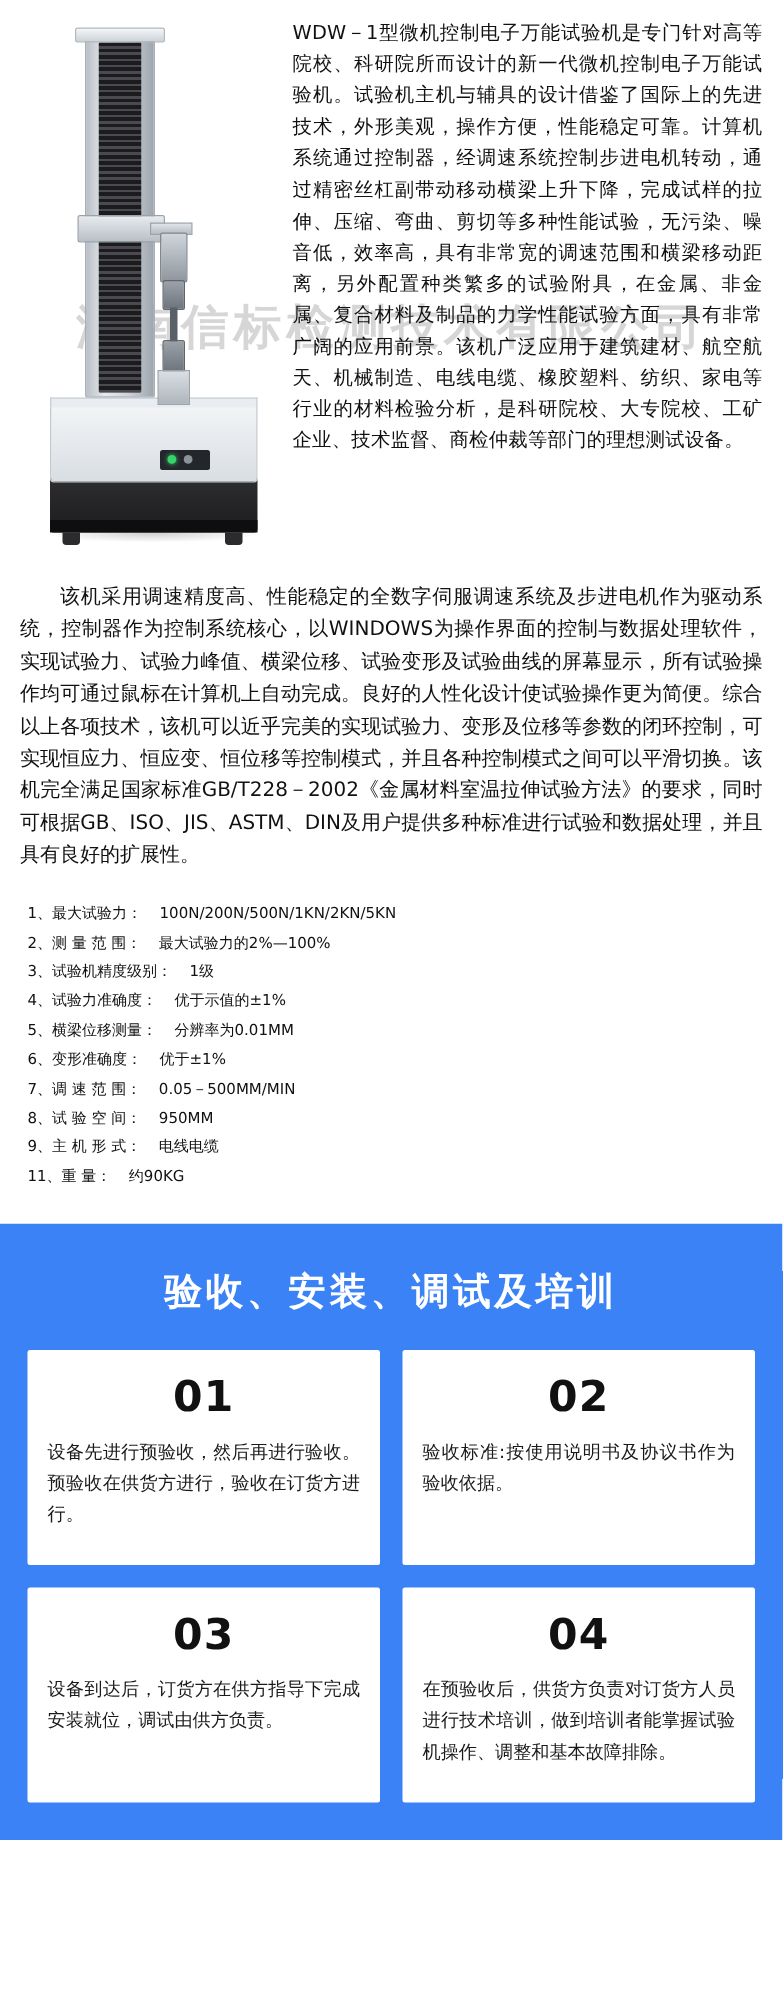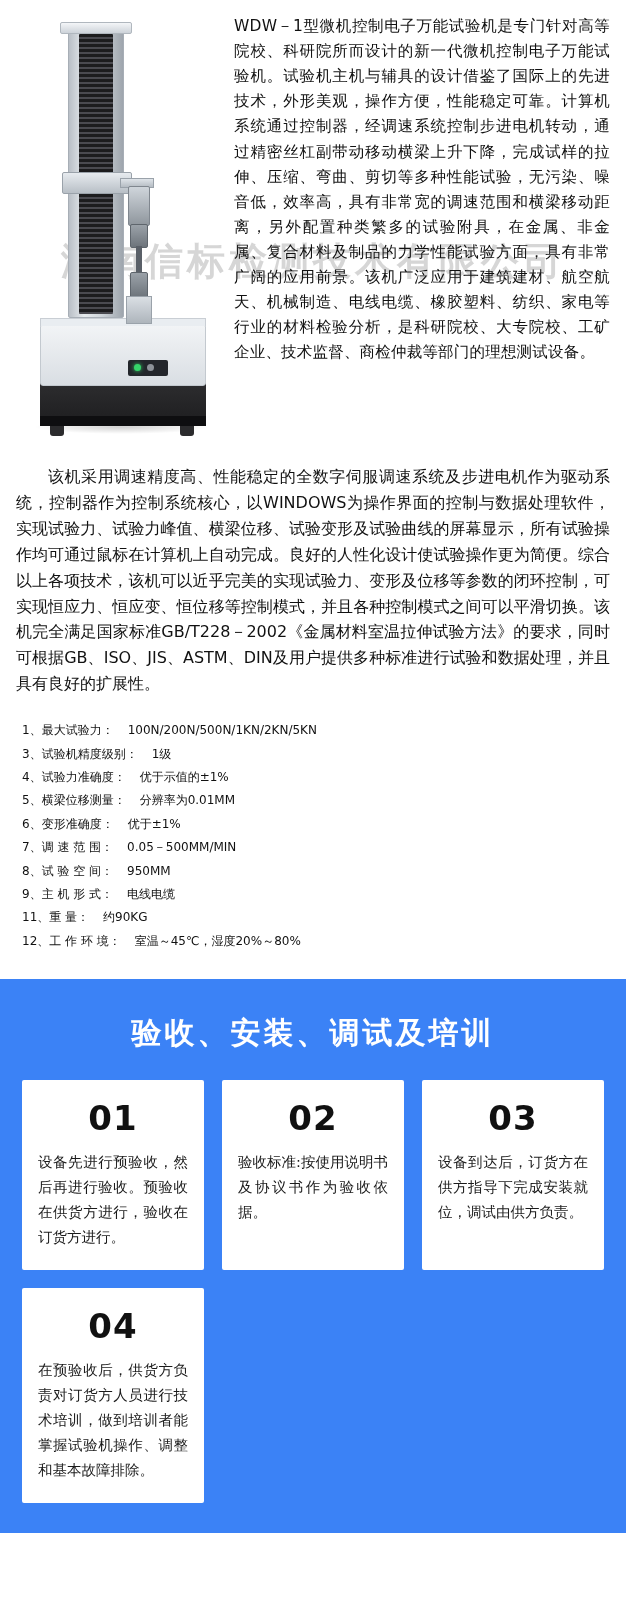--- a/index.html
+++ b/index.html
@@ -237,21 +237,21 @@
   .dark-title {
     text-align: center;
     color: #ffffff;
     font-size: 30px;
     font-weight: bold;
     letter-spacing: 3px;
     margin: 8px 0 26px 0;
   }
   .card-grid {
     display: grid;
-    grid-template-columns: 1fr 1fr 1fr;
+    grid-template-columns: 1fr 1fr;
     gap: 18px 18px;
   }
   .card {
     background: #ffffff;
     border-radius: 2px;
     padding: 18px 16px 20px 16px;
     min-height: 172px;
   }
   .card-num {
     text-align: center;
@@ -327,20 +327,24 @@
     <p>该机采用调速精度高、性能稳定的全数字伺服调速系统及步进电机作为驱动系统，控制器作为控制系统核心，以WINDOWS为操作界面的控制与数据处理软件，实现试验力、试验力峰值、横梁位移、试验变形及试验曲线的屏幕显示，所有试验操作均可通过鼠标在计算机上自动完成。良好的人性化设计使试验操作更为简便。综合以上各项技术，该机可以近乎完美的实现试验力、变形及位移等参数的闭环控制，可实现恒应力、恒应变、恒位移等控制模式，并且各种控制模式之间可以平滑切换。该机完全满足国家标准GB/T228－2002《金属材料室温拉伸试验方法》的要求，同时可根据GB、ISO、JIS、ASTM、DIN及用户提供多种标准进行试验和数据处理，并且具有良好的扩展性。</p>
   </div>
 
   <div class="spec-list">
 
     <div class="spec-row">
       <span class="spec-label">1、最大试验力：</span>
       <span class="spec-value">100N/200N/500N/1KN/2KN/5KN</span>
     </div>
     <div class="spec-row">
+      <span class="spec-label">2、测 量 范 围：</span>
+      <span class="spec-value">最大试验力的2%—100%</span>
+    </div>
+    <div class="spec-row">
       <span class="spec-label">3、试验机精度级别：</span>
       <span class="spec-value">1级</span>
     </div>
     <div class="spec-row">
       <span class="spec-label">4、试验力准确度：</span>
       <span class="spec-value">优于示值的±1%</span>
     </div>
     <div class="spec-row">
       <span class="spec-label">5、横梁位移测量：</span>
       <span class="spec-value">分辨率为0.01MM</span>
@@ -357,24 +361,20 @@
       <span class="spec-label">8、试 验 空 间：</span>
       <span class="spec-value">950MM</span>
     </div>
     <div class="spec-row">
       <span class="spec-label">9、主 机 形 式：</span>
       <span class="spec-value">电线电缆</span>
     </div>
     <div class="spec-row">
       <span class="spec-label">11、重    量：</span>
       <span class="spec-value">约90KG</span>
-    </div>
-    <div class="spec-row">
-      <span class="spec-label">12、工 作 环 境：</span>
-      <span class="spec-value">室温～45℃，湿度20%～80%</span>
     </div>
 
   </div>
 
   <div class="dark-section">
     <div class="dark-title">验收、安装、调试及培训</div>
     <div class="card-grid">
 
       <div class="card">
         <div class="card-num">01</div>

